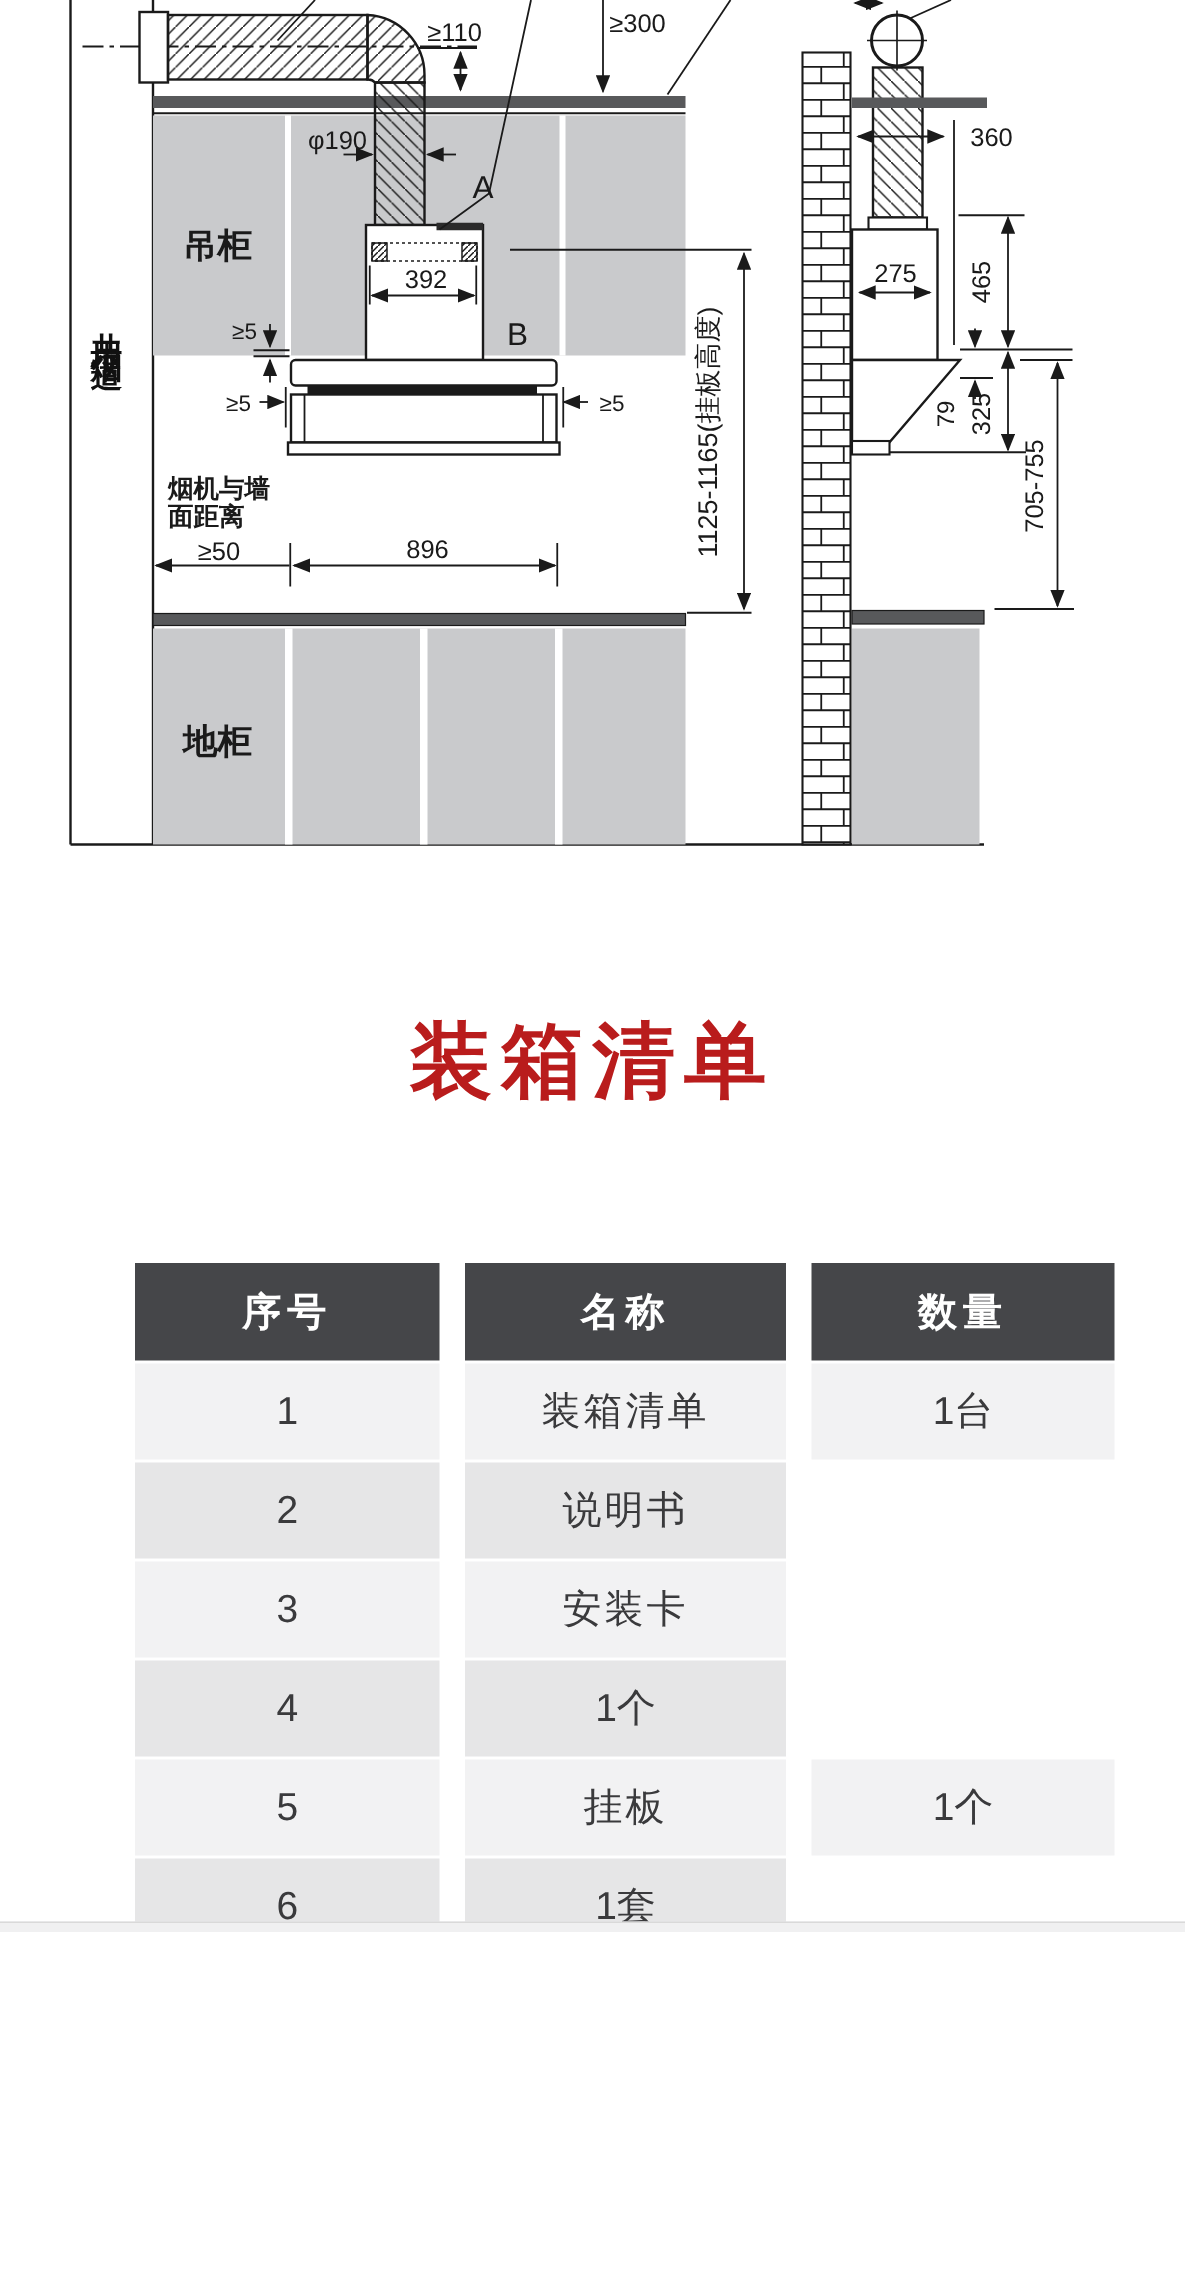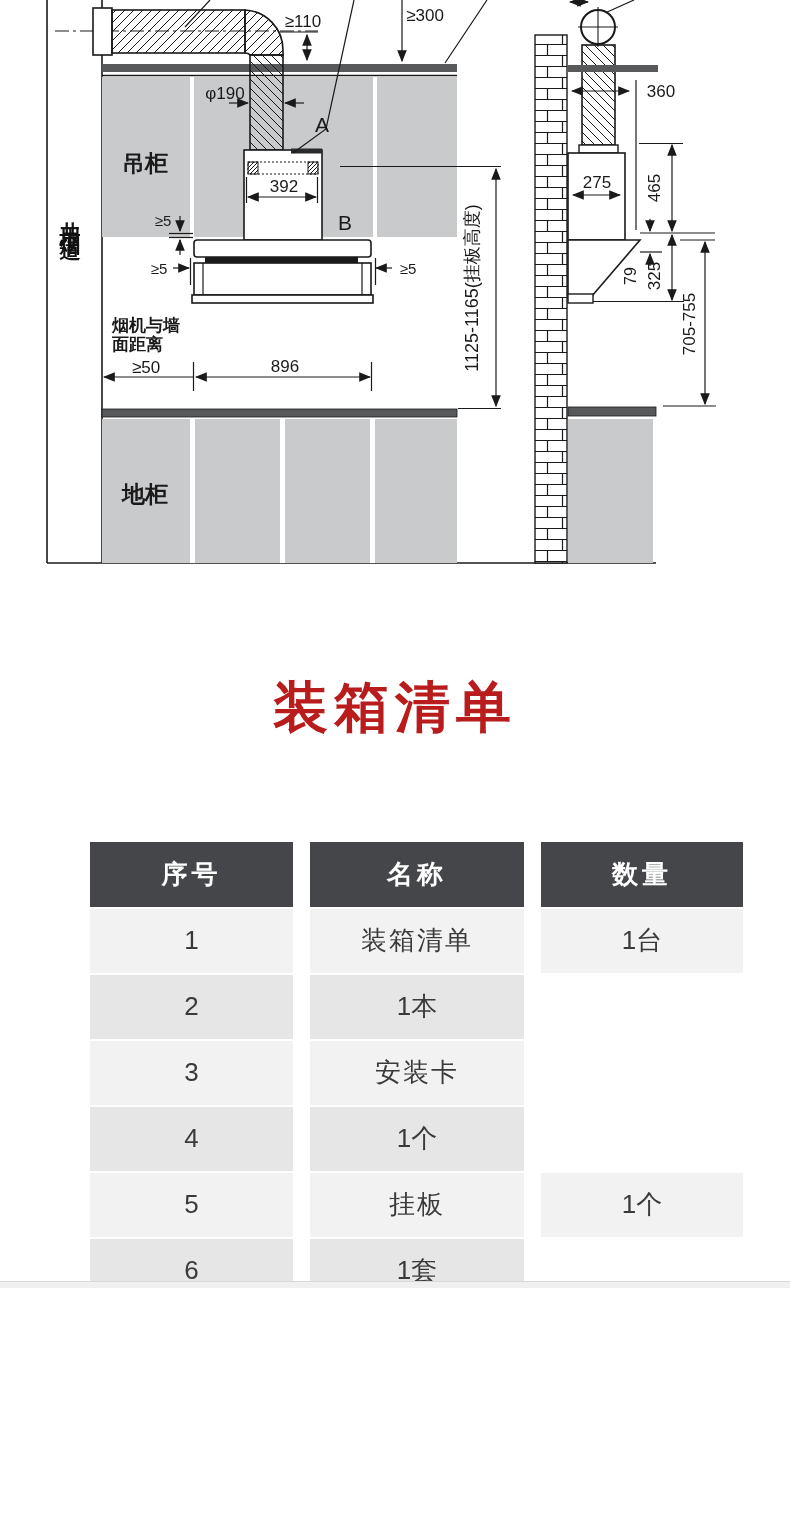--- a/index.html
+++ b/index.html
@@ -193,21 +193,21 @@
       <div class="pcell">名称</div>
       <div class="pcell">数量</div>
     </div>
     <div class="prow rodd">
       <div class="pcell">1</div>
       <div class="pcell name">装箱清单</div>
       <div class="pcell">1台</div>
     </div>
     <div class="prow reven">
       <div class="pcell">2</div>
-      <div class="pcell">1本</div>
+      <div class="pcell name">说明书</div>
     </div>
     <div class="prow rodd">
       <div class="pcell">3</div>
       <div class="pcell name">安装卡</div>
     </div>
     <div class="prow reven">
       <div class="pcell">4</div>
       <div class="pcell">1个</div>
     </div>
     <div class="prow rodd">

